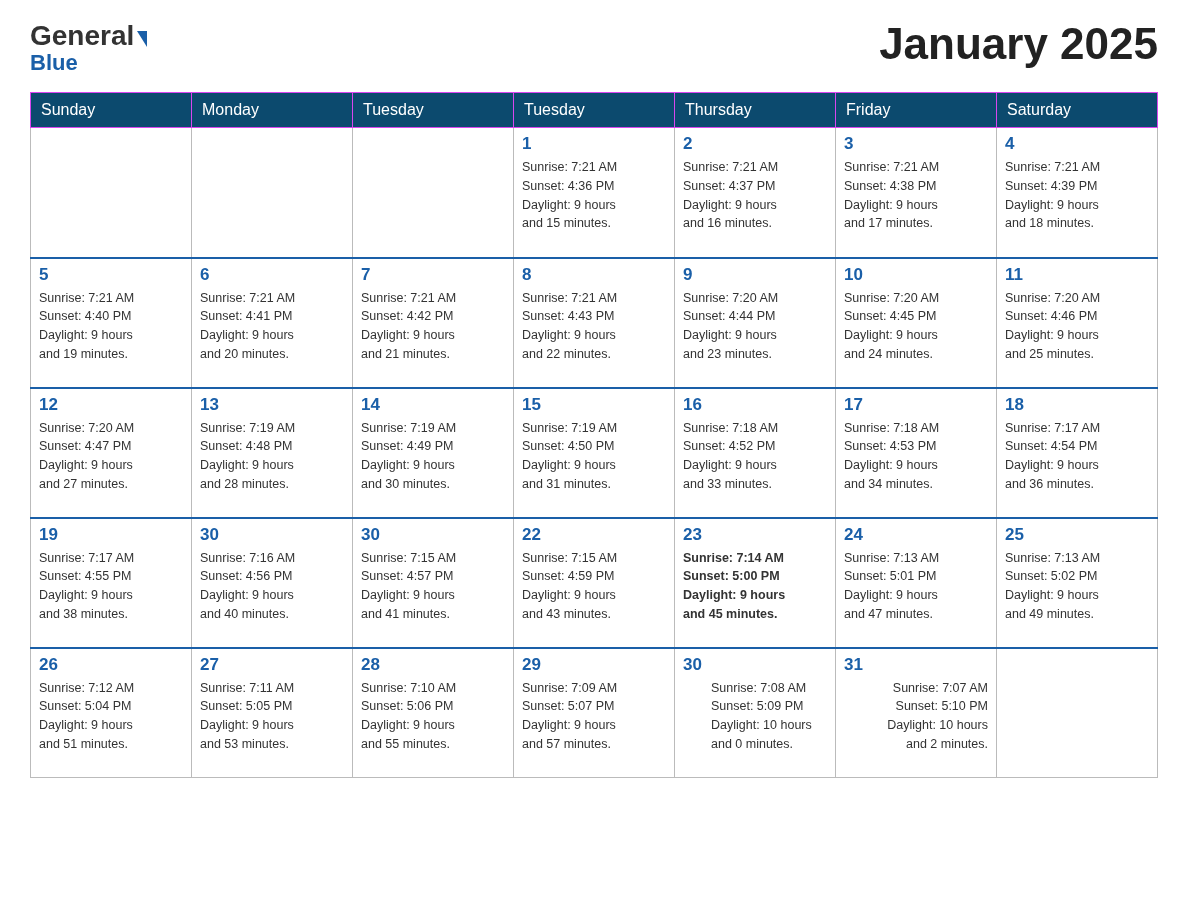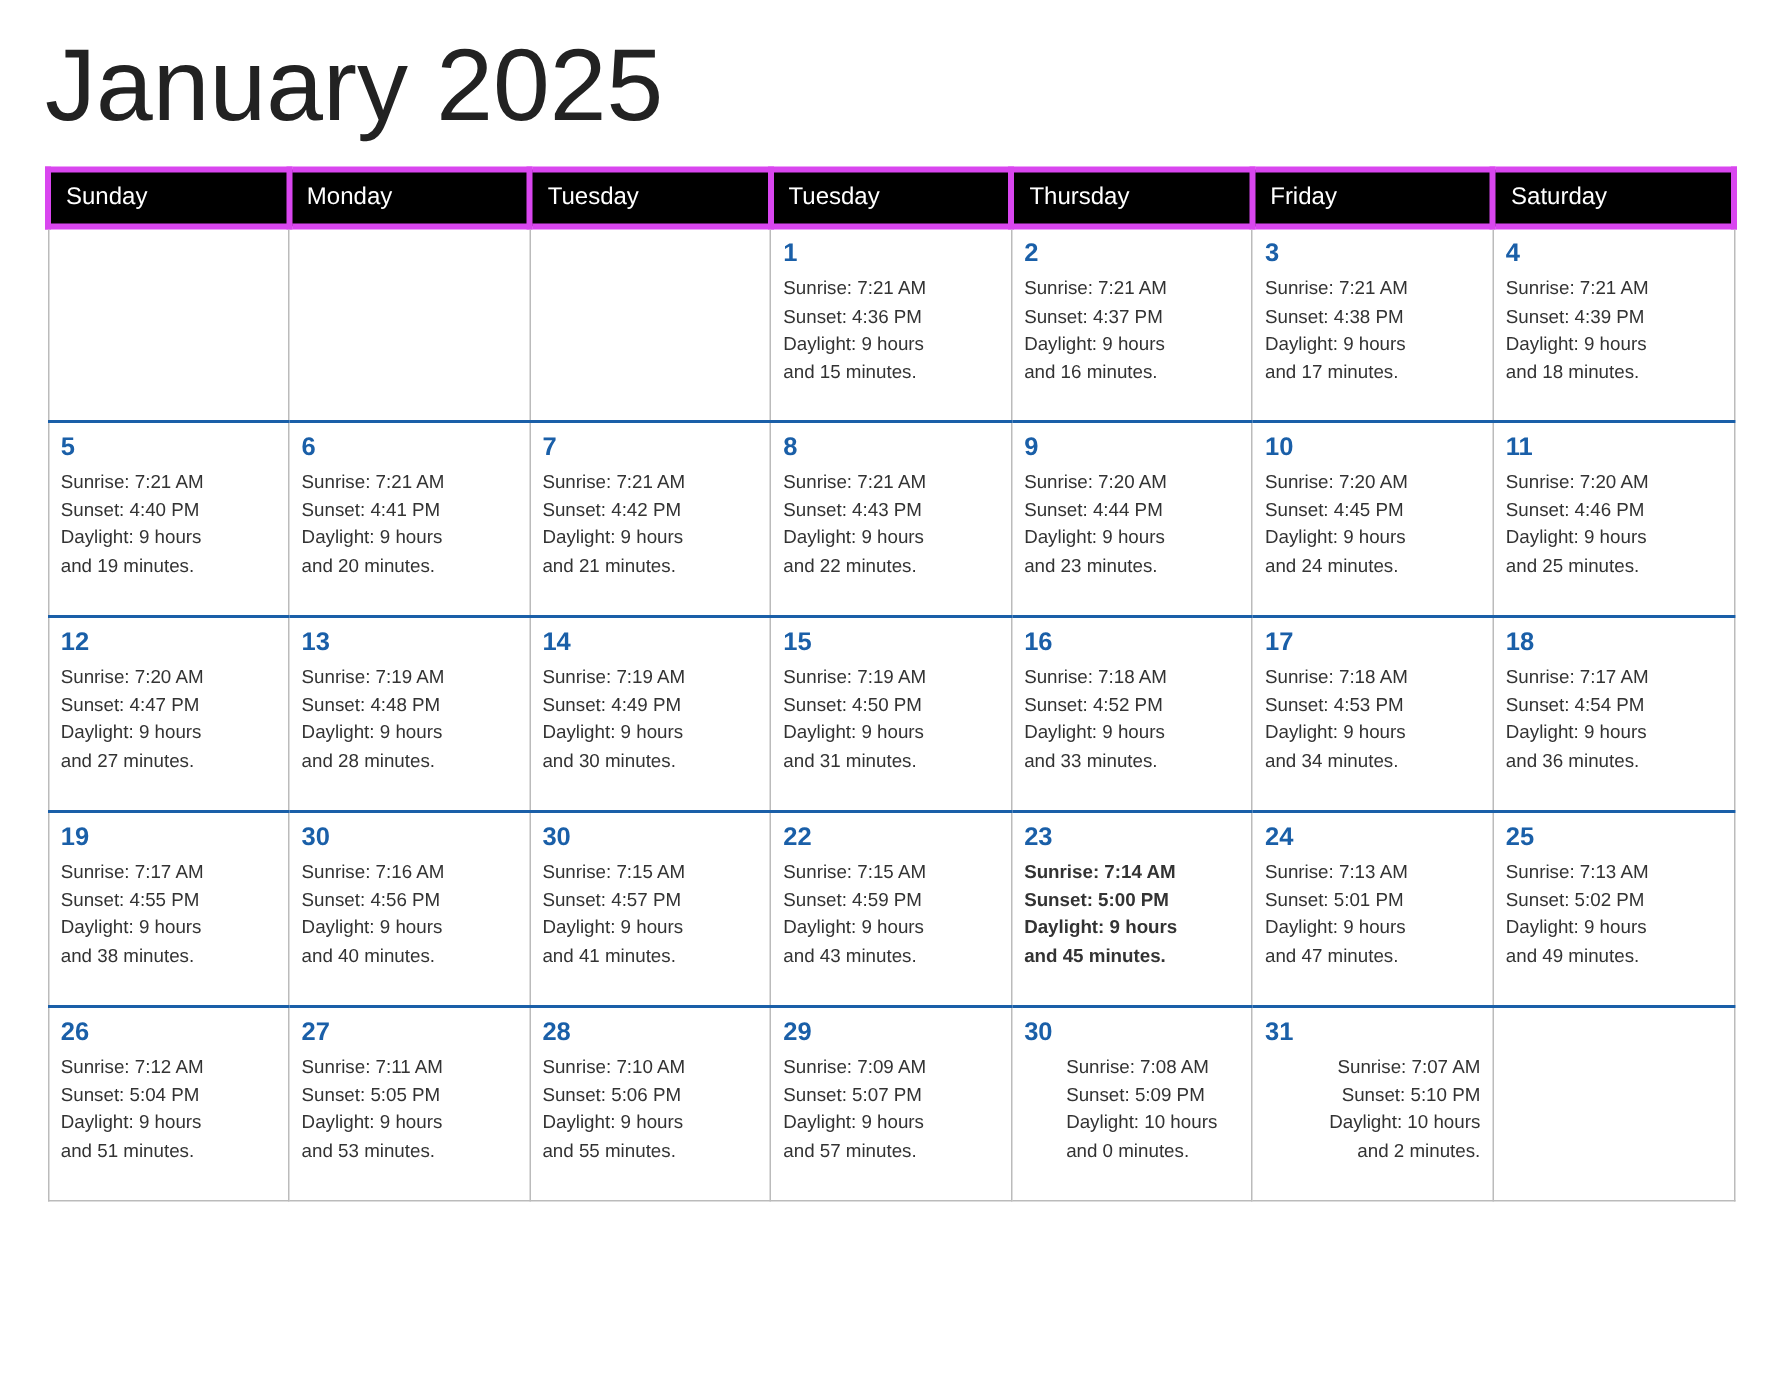--- a/index.html
+++ b/index.html
@@ -18,42 +18,42 @@
     }
     .logo {
       display: flex;
       flex-direction: column;
       align-items: flex-start;
     }
     .title-area {
       text-align: right;
     }
     .title-area h1 {
-      font-size: 68px;
-      font-weight: normal;
+      font-size: 44px;
+      font-weight: bold;
       color: #222;
       line-height: 1.1;
     }
     .title-area .subtitle {
       font-size: 20px;
       color: #333;
     }
     .calendar {
       width: 100%;
       border-collapse: collapse;
       border: 1px solid #999;
     }
     .calendar th {
-      background-color: #000000;
+      background-color: #0c4a6e;
       color: #fff;
       text-align: left;
       padding: 8px 10px;
       font-size: 16px;
       font-weight: normal;
-      border: 4px solid #d946ef;
+      border: 1px solid #d946ef;
     }
     .calendar td {
       vertical-align: top;
       padding: 6px 8px;
       border: 1px solid #bbb;
       width: calc(100% / 7);
       min-height: 110px;
       height: 130px;
     }
     .day-number {
@@ -75,20 +75,27 @@
     }
     .logo-line1 {
       display: flex;
       align-items: center;
     }
   </style>
 </head>
 <body>
 
 <div class="header">
+  <div class="logo">
+    <div class="logo-line1">
+      <span style="font-size:28px;font-weight:bold;color:#333;">General</span>
+      <span style="display:inline-block;width:0;height:0;border-left:10px solid transparent;border-right:0px solid transparent;border-top:16px solid #1a5fa8;margin-left:3px;margin-top:6px;"></span>
+    </div>
+    <div style="font-size:22px;font-weight:bold;color:#1a5fa8;margin-top:-2px;">Blue</div>
+  </div>
   <div class="title-area">
     <h1>January 2025</h1>
   </div>
 </div>
 
 <table class="calendar">
   <thead>
     <tr>
       <th>Sunday</th>
       <th>Monday</th>

